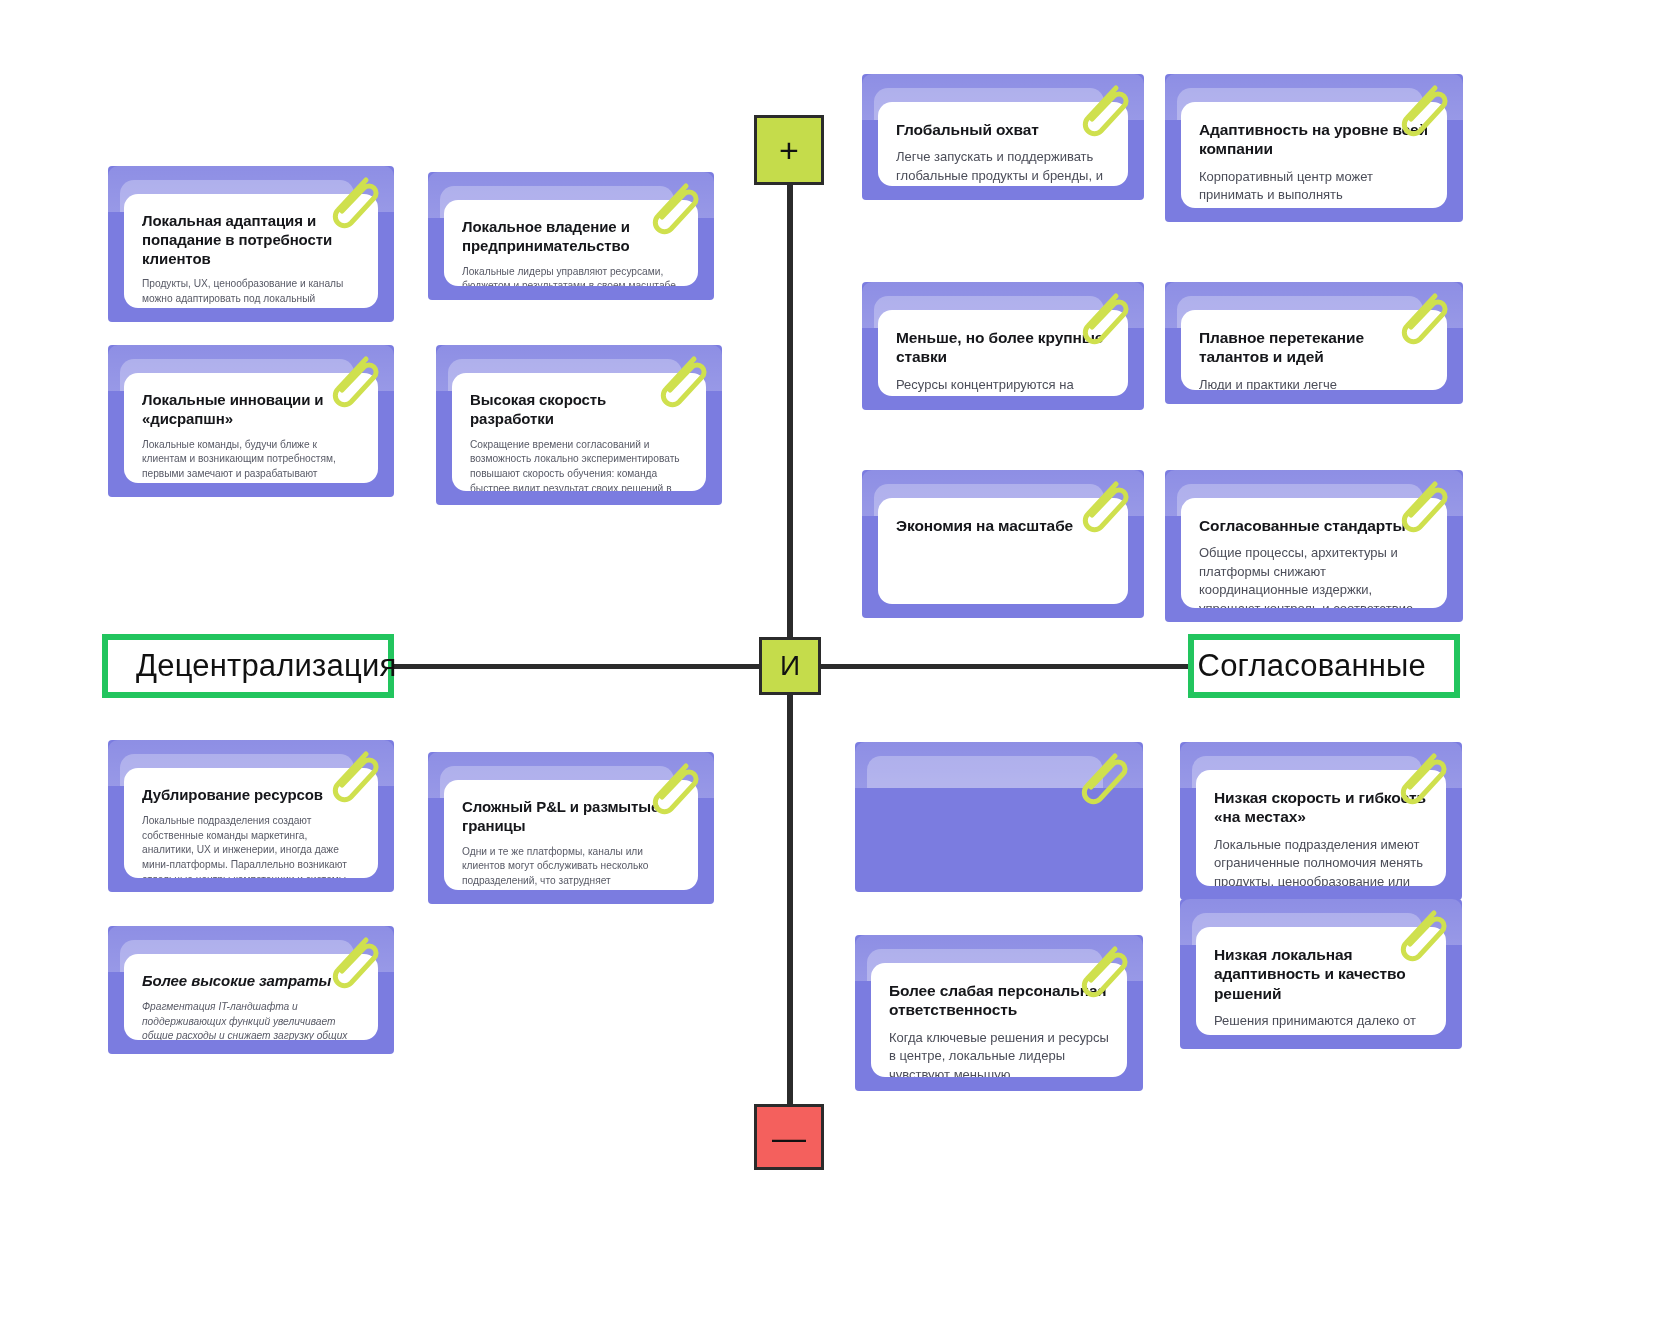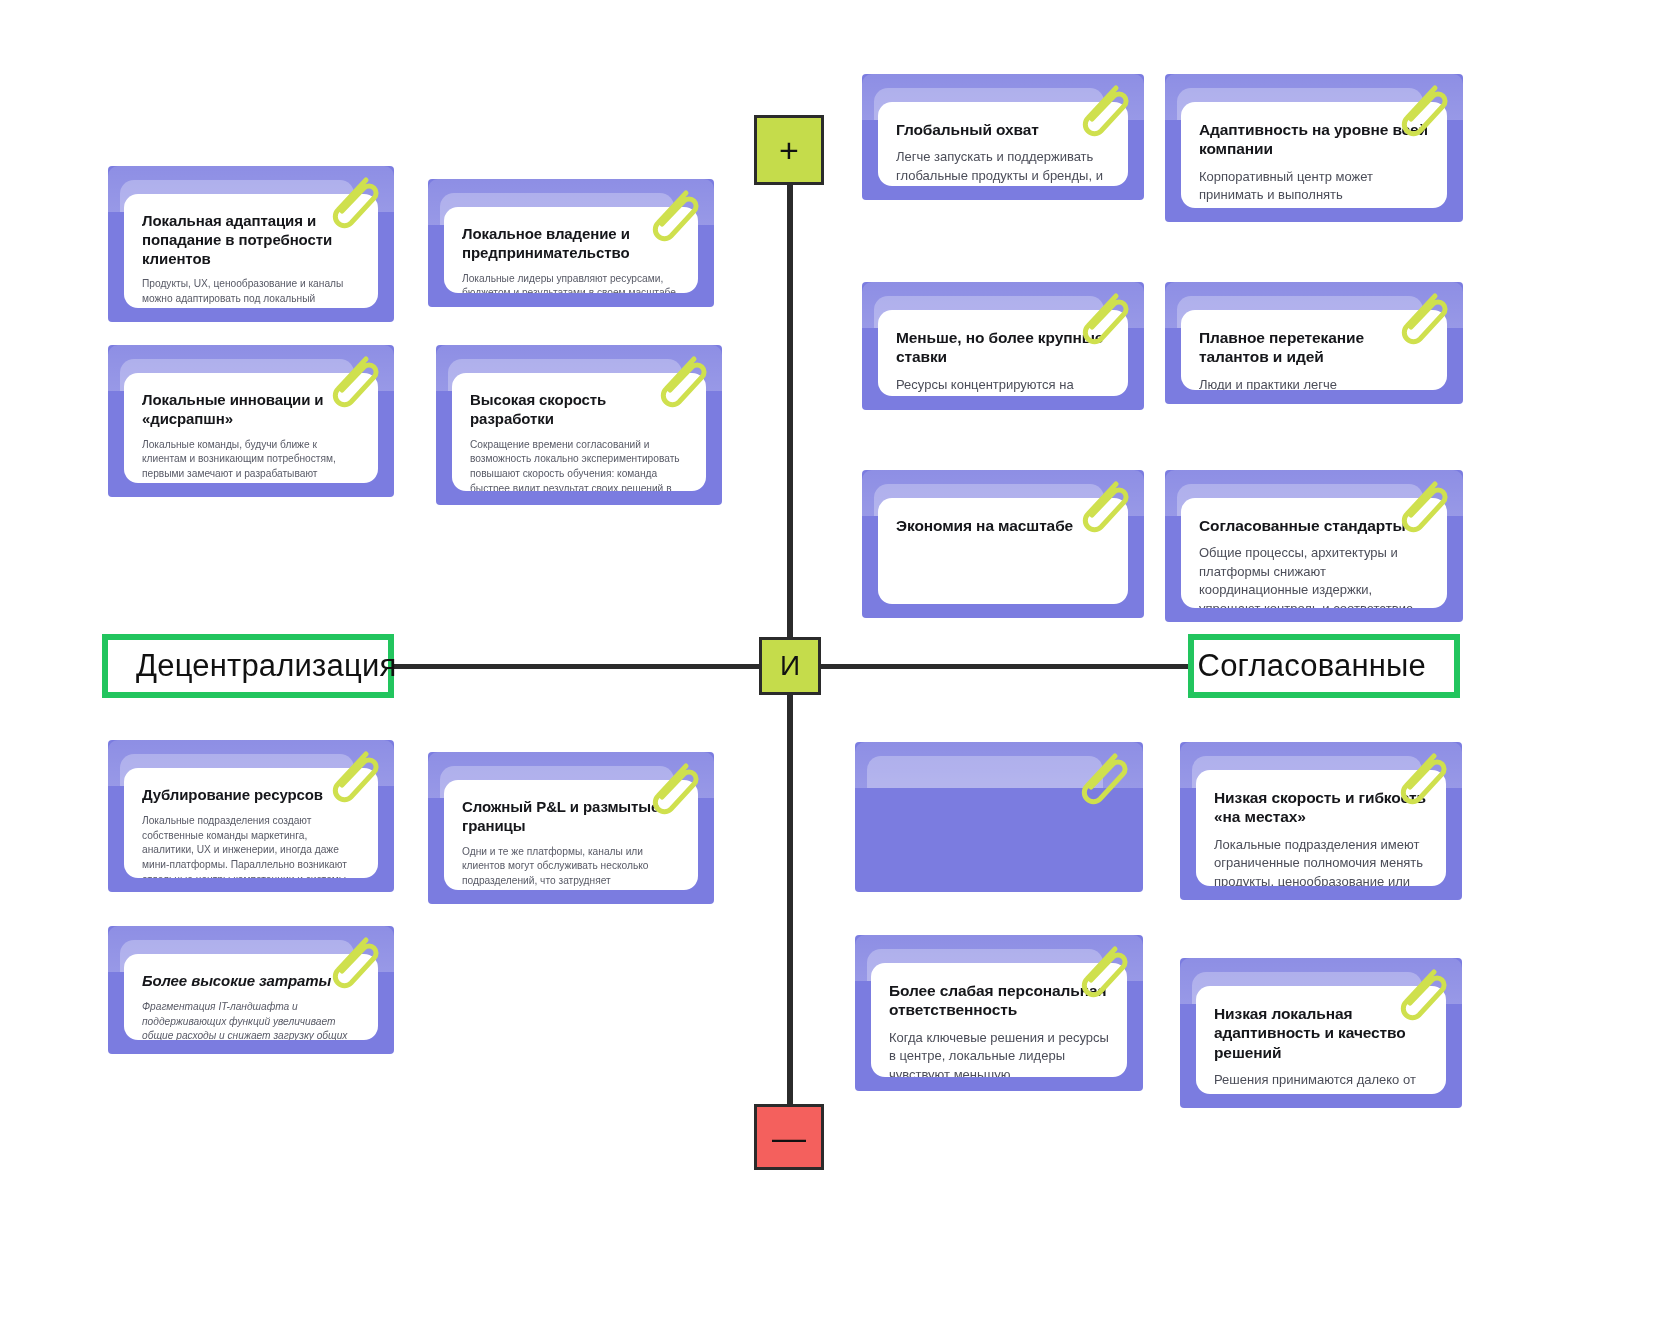--- a/index.html
+++ b/index.html
@@ -76,39 +76,39 @@
   }
   
   .card.soft p { color: #585a66; font-size: 10.2px; line-height: 1.45; }
   .card.soft h3 { font-size: 15px; }
 
   
   .clip { position: absolute; right: 14px; top: 4px; width: 58px; height: 62px; z-index: 5; pointer-events: none; }
 
   
   #c-l1 { left: 108px;  top: 166px; width: 286px; height: 156px; }
-  #c-l2 { left: 428px;  top: 179px; width: 286px; height: 128px; text-decoration: underline; }
+  #c-l2 { left: 428px;  top: 172px; width: 286px; height: 128px; text-decoration: underline; }
   #c-l3 { left: 108px;  top: 345px; width: 286px; height: 152px; }
   #c-l4 { left: 436px;  top: 345px; width: 286px; height: 160px; }
 
   #c-r1 { left: 862px;  top: 74px;  width: 282px; height: 126px; }
   #c-r2 { left: 1165px; top: 74px;  width: 298px; height: 148px; }
   #c-r3 { left: 862px;  top: 282px; width: 282px; height: 128px; }
   #c-r4 { left: 1165px; top: 282px; width: 298px; height: 122px; }
   #c-r5 { left: 862px;  top: 470px; width: 282px; height: 148px; }
   #c-r6 { left: 1165px; top: 470px; width: 298px; height: 152px; }
 
   #c-bl1 { left: 108px;  top: 740px; width: 286px; height: 152px; }
   #c-bl2 { left: 428px;  top: 752px; width: 286px; height: 152px; }
   #c-bl3 { left: 108px;  top: 926px; width: 286px; height: 128px; font-style: italic; }
 
   #c-br1 { left: 855px;  top: 742px; width: 288px; height: 150px; }
   #c-br2 { left: 1180px; top: 742px; width: 282px; height: 158px; }
   #c-br3 { left: 855px;  top: 935px; width: 288px; height: 156px; }
-  #c-br4 { left: 1180px; top: 958px; width: 282px; height: 150px; }
+  #c-br4 { left: 1180px; top: 899px; width: 282px; height: 150px; }
 </style>
 </head>
 <body>
 
 <div id="stage">
 
   <div class="axis-v"></div>
   <div class="axis-h"></div>
 
   <div class="pole left">

